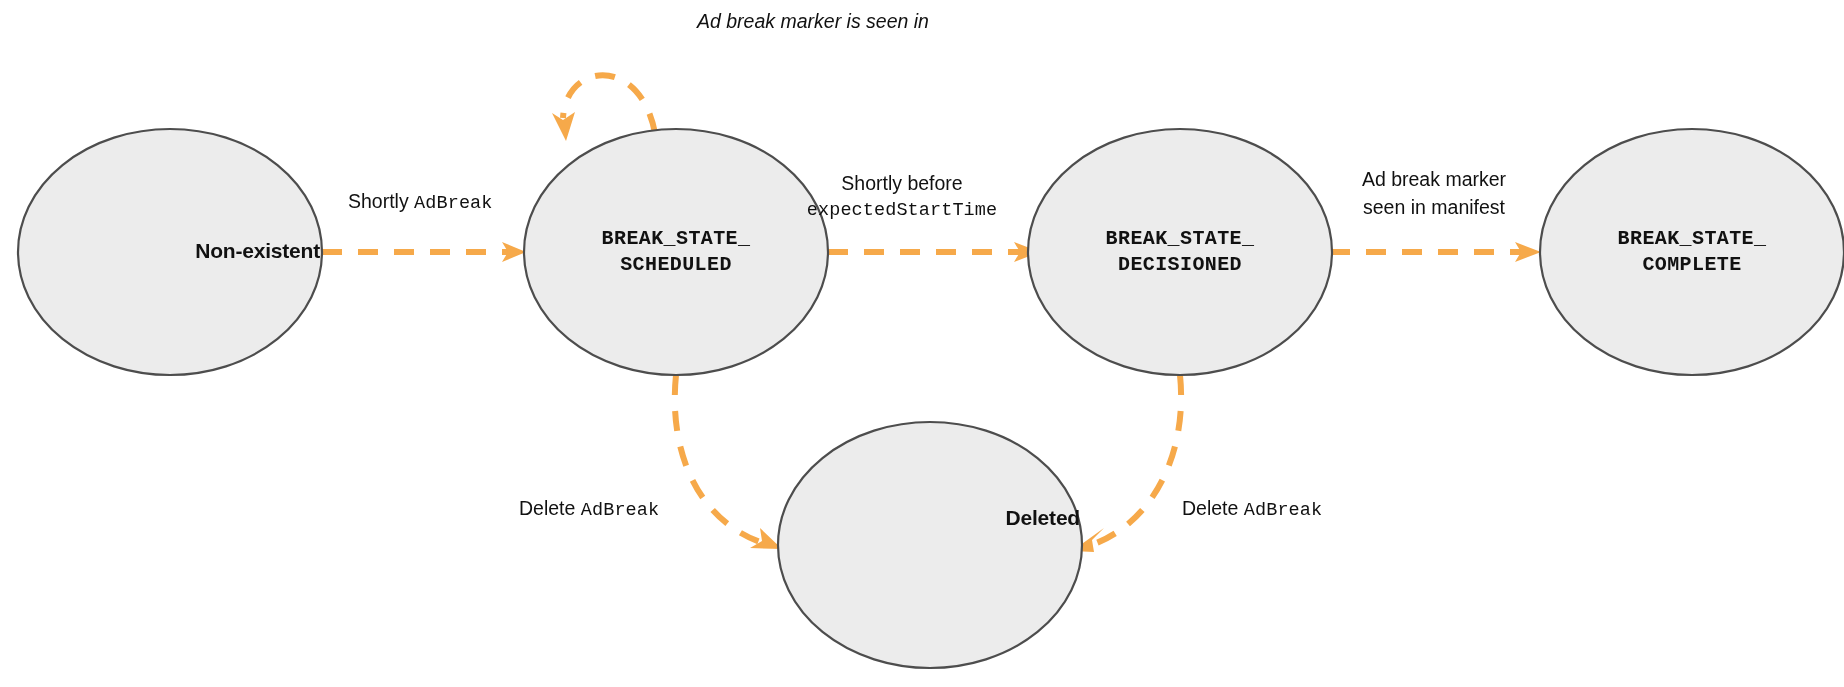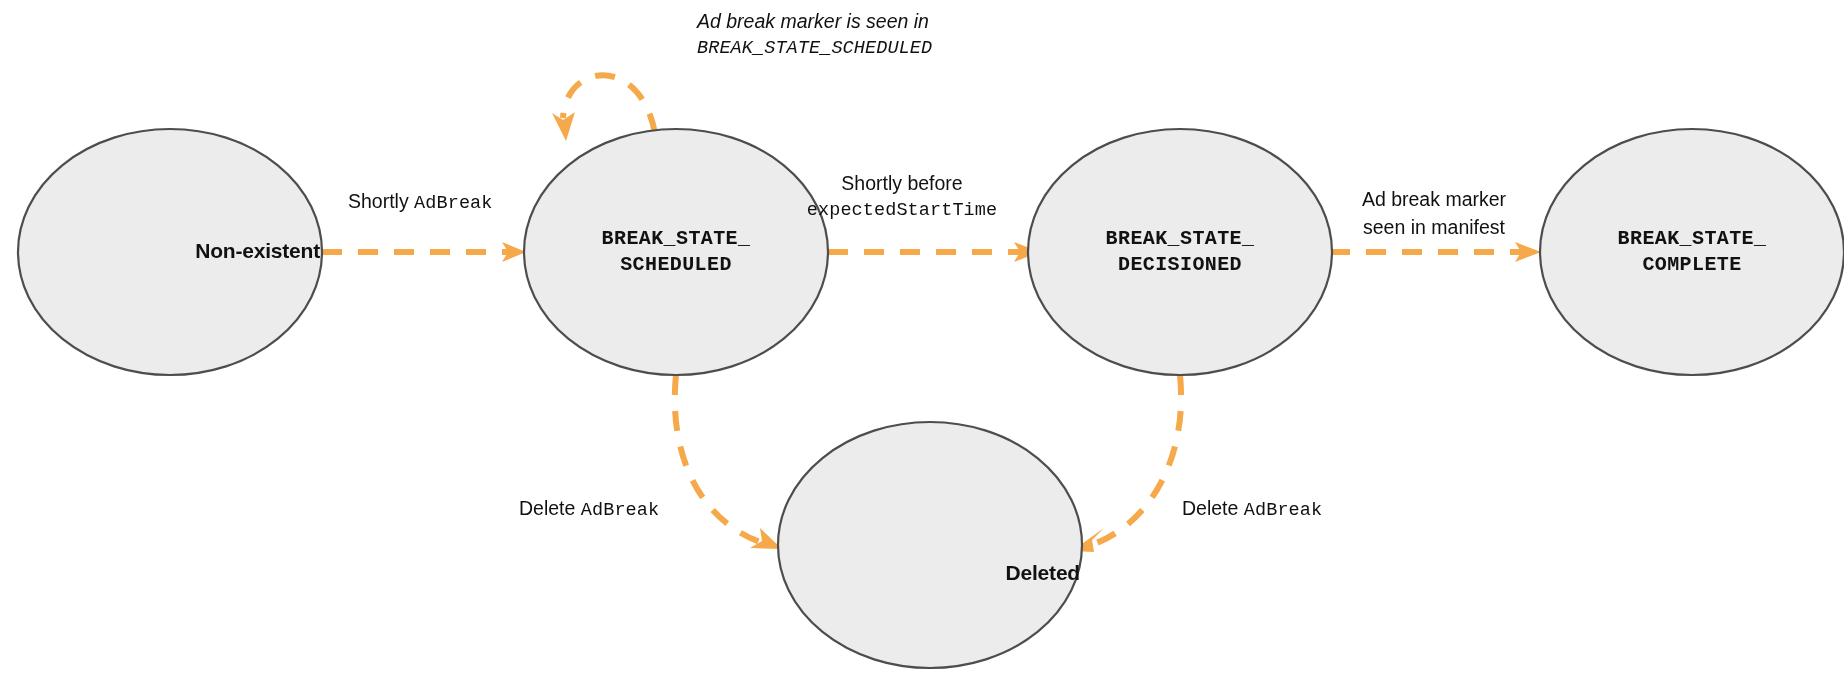--- a/index.html
+++ b/index.html
@@ -144,39 +144,38 @@
   <div class="node-label mono" style="left:1030px; top:226px; width:300px;">
     <div>BREAK_STATE_</div>
     <div>DECISIONED</div>
   </div>
 
   <div class="node-label mono" style="left:1542px; top:226px; width:300px;">
     <div>BREAK_STATE_</div>
     <div>COMPLETE</div>
   </div>
 
-  <div class="node-label sans" style="left:780px; top:560px; width:300px;">
+  <div class="node-label sans" style="left:780px; top:505px; width:300px;">
     <span>Deleted</span>
   </div>
 
   <div class="edge-label left" style="left:348px; top:188px;">
     <span>Shortly </span><span class="m">AdBreak</span>
   </div>
 
   <div class="edge-label left" style="left:697px; top:8px;font-style:italic;">
     <div>Ad break marker is seen in</div>
-    <div class="m">BREAK_STATE_SCHEDULED</div>
   </div>
 
   <div class="edge-label center" style="left:800px; top:170px; width:204px;">
     <div>Shortly before</div>
     <div class="m">expectedStartTime</div>
   </div>
 
-  <div class="edge-label center" style="left:1330px; top:186px; width:208px;">
+  <div class="edge-label center" style="left:1330px; top:166px; width:208px;">
     <div>Ad break marker</div>
     <div>seen in manifest</div>
   </div>
 
   <div class="edge-label left" style="left:519px; top:495px;">
     <span>Delete </span><span class="m">AdBreak</span>
   </div>
 
   <div class="edge-label left" style="left:1182px; top:495px;">
     <span>Delete </span><span class="m">AdBreak</span>

